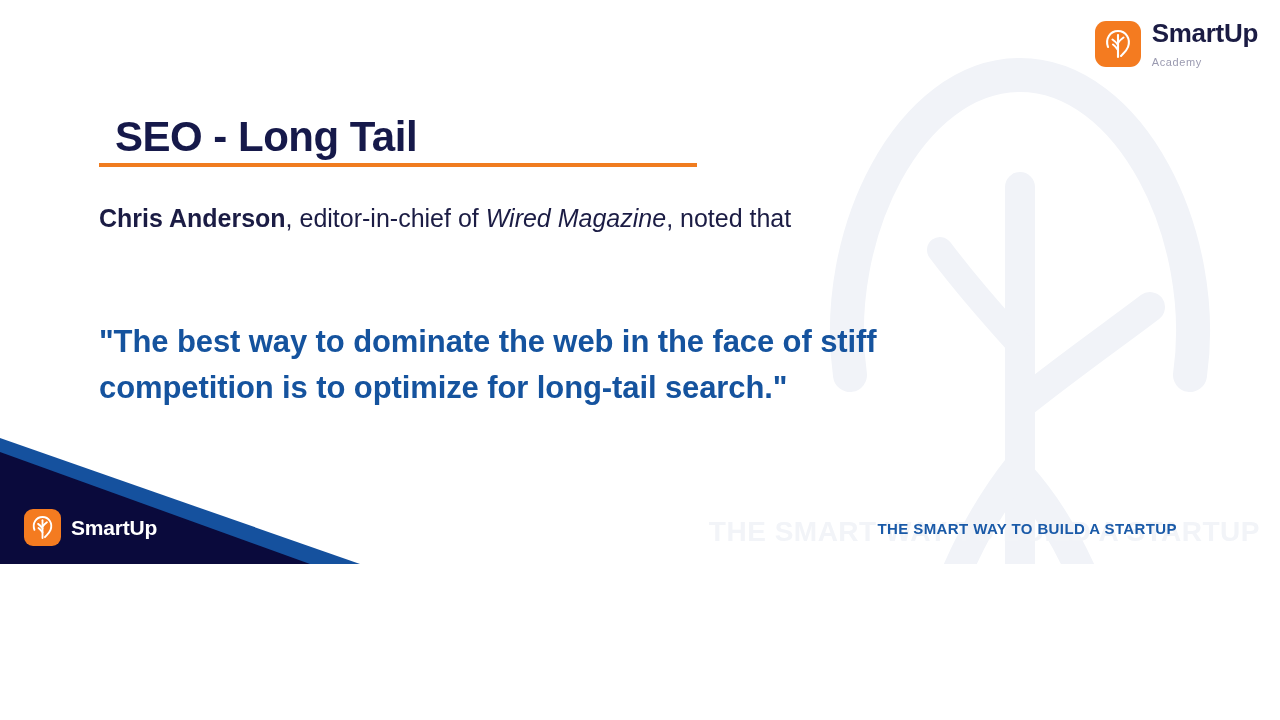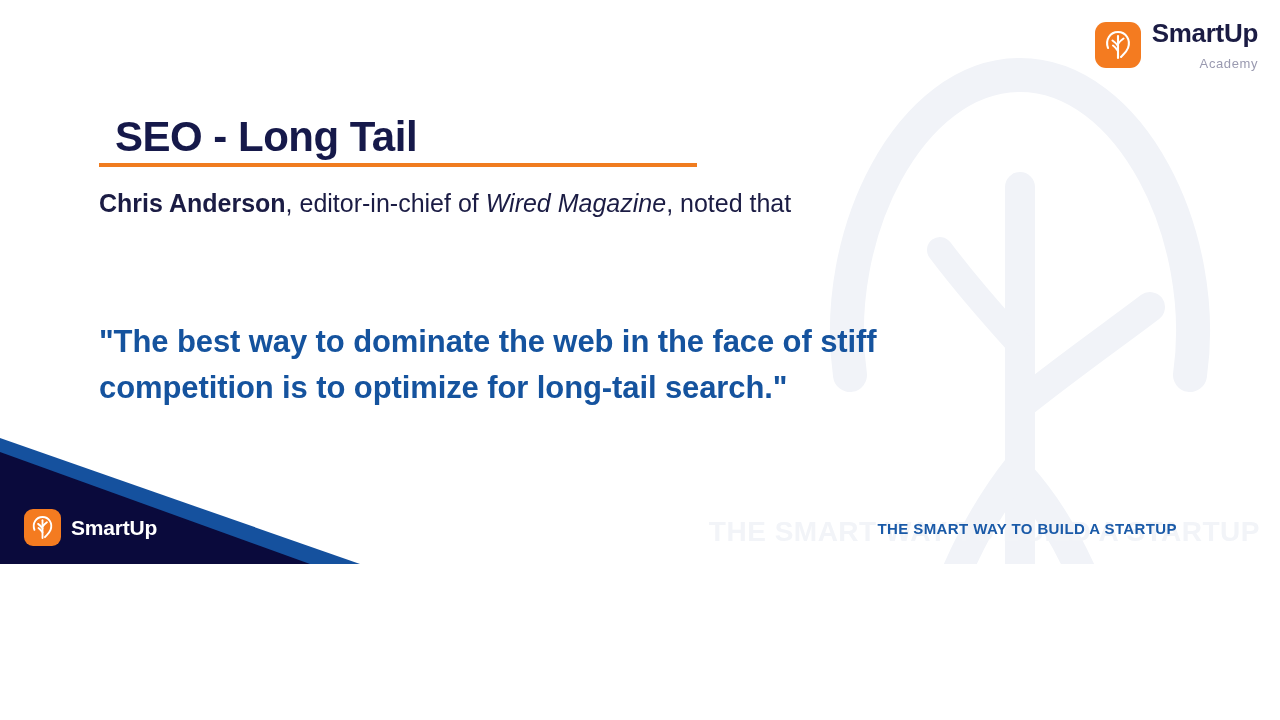--- a/index.html
+++ b/index.html
@@ -54,25 +54,24 @@
     line-height: 1;
   }
   .logo-name {
     font-size: 26px;
     font-weight: bold;
     color: #1b1c44;
     letter-spacing: -0.3px;
     line-height: 1.05;
   }
   .logo-sub {
-    font-size: 13px;
+    font-size: 11px;
     color: #9a9ab0;
     letter-spacing: 0.6px;
     margin-top: 10px;
-    text-align: right;
   }
 
   
   .content {
     position: absolute;
     left: 99px;
     top: 0;
     width: 1000px;
     z-index: 4;
   }
@@ -91,21 +90,21 @@
     position: absolute;
     left: 0;
     top: 163px;
     width: 598px;
     height: 4px;
     background: #f07c1f;
   }
   .attribution {
     position: absolute;
     left: 0;
-    top: 188px;
+    top: 203px;
     font-size: 25px;
     color: #1b1c44;
     line-height: 1.25;
     white-space: nowrap;
   }
   .attribution .nm { font-weight: bold; }
   .attribution .it { font-style: italic; }
 
   .quote {
     position: absolute;

